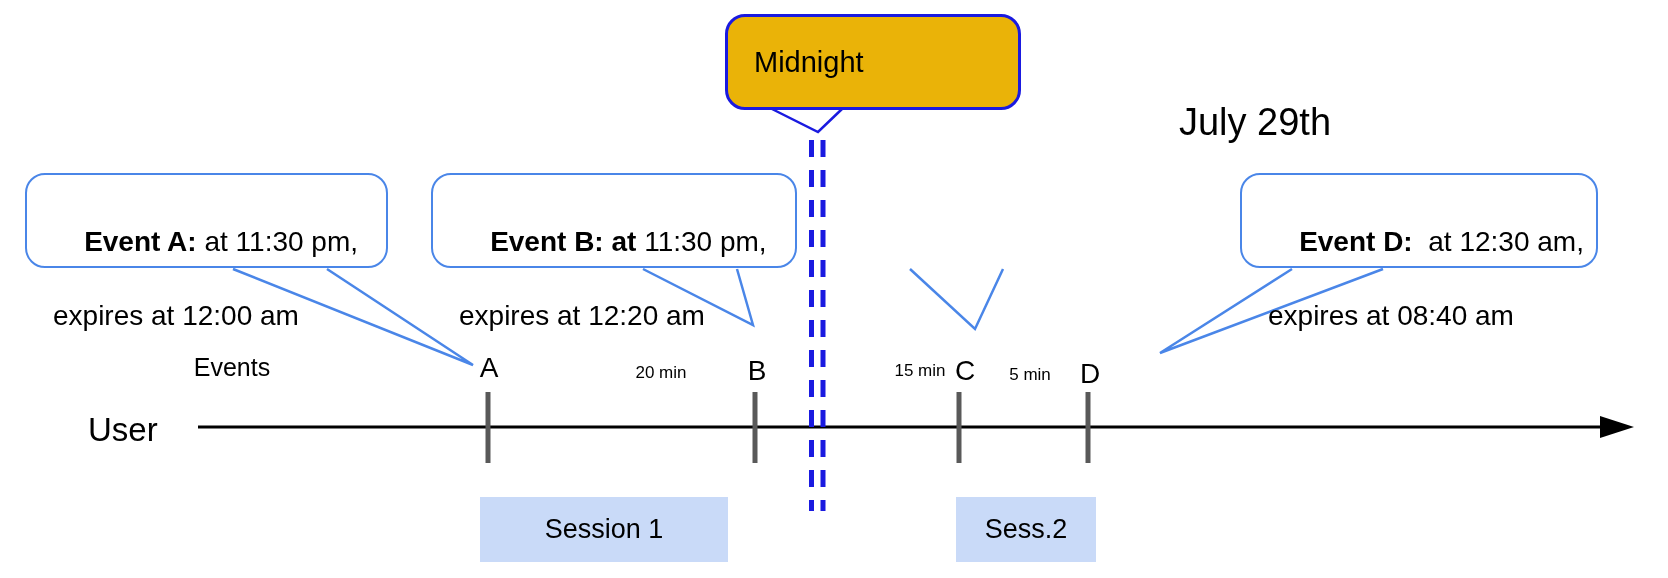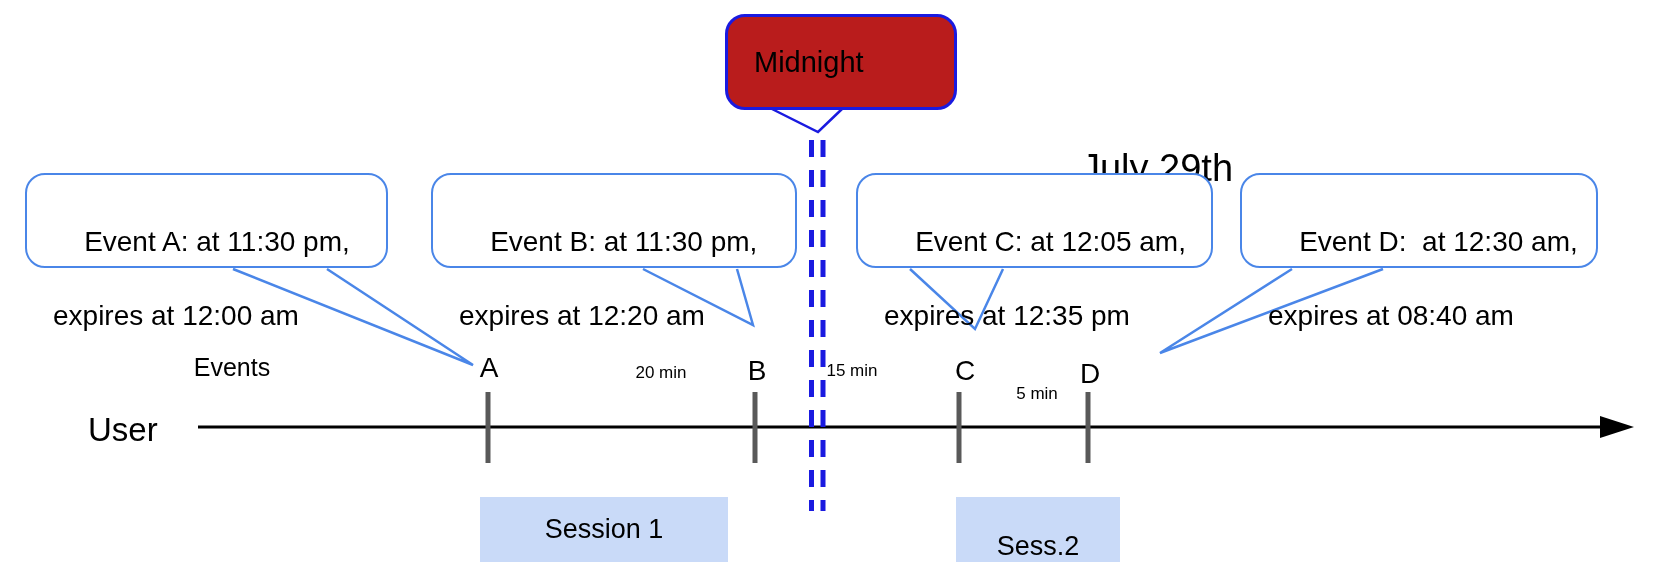--- a/index.html
+++ b/index.html
@@ -25,24 +25,24 @@
   .callout{
     position:absolute;top:173px;height:95px;
     background:#fff;
     border:2.5px solid var(--callout-border,#4a86e8);
     border-radius:20px;
     box-sizing:border-box;
     font-size:28px;line-height:37px;
     padding:11px 8px 0 26px;
     white-space:pre-wrap;
   }
-  .callout .b{font-weight:normal;}
+  .callout .b{font-weight:bold;}
   .bubble{
-    position:absolute;left:725px;top:14px;width:232px;height:96px;
-    background:#b91c1c;
+    position:absolute;left:725px;top:14px;width:296px;height:96px;
+    background:#eab308;
     border:3px solid var(--midnight-blue,#1a1ae0);
     border-radius:20px;
     box-sizing:border-box;
     display:flex;align-items:center;
     padding-left:26px;
     font-size:29px;
   }
   .small-label{
     position:absolute;transform:translateX(-50%);
     white-space:nowrap;
@@ -77,58 +77,54 @@
     <path class="tail" d="M643,269 L753,325 L737,269"></path>
     <path class="tail" d="M910,269 L975,329 L1003,269"></path>
     <path class="tail" d="M1292,269 L1160,353 L1383,269"></path>
 
     <line class="dash" x1="811.5" y1="140" x2="811.5" y2="511"></line>
     <line class="dash" x1="823" y1="140" x2="823" y2="511"></line>
 
     <path class="mid-tail" d="M772,109 L818,132 L842,109"></path>
   </svg>
 
-  <div class="date-title" style="left:1157px;margin-top:46px;">July 29th</div>
+  <div class="date-title" style="left:1255px;">July 29th</div>
 
   <div class="bubble">
     <span>Midnight</span>
   </div>
 
   <div class="callout" style="left:25px;width:363px;">
     <span class="b">Event A:</span><span> at 11:30 pm,</span>
     <div>expires at 12:00 am</div>
   </div>
 
   <div class="callout" style="left:431px;width:366px;">
     <span class="b">Event B: at</span><span> 11:30 pm,</span>
     <div>expires at 12:20 am</div>
   </div>
 
-  <div class="callout" style="left:856px;width:357px;">
-    <span class="b">Event C:</span><span> at 12:05 am,</span>
-    <div>expires at 12:35 pm</div>
-  </div>
 
   <div class="callout" style="left:1240px;width:358px;">
     <span class="b">Event D:</span><span>  at 12:30 am,</span>
     <div>expires at 08:40 am</div>
   </div>
 
   <div class="small-label lbl-events" style="left:232px;top:353px;">Events</div>
   <div class="lbl-user">User</div>
 
   <div class="small-label lbl-tick" style="left:489px;top:352px;">A</div>
   <div class="small-label lbl-tick" style="left:757px;top:355px;">B</div>
   <div class="small-label lbl-tick" style="left:965px;top:355px;">C</div>
   <div class="small-label lbl-tick" style="left:1090px;top:358px;">D</div>
 
   <div class="small-label lbl-gap" style="left:661px;top:363px;">20 min</div>
-  <div class="small-label lbl-gap" style="left:852px;top:361px;">15 min</div>
-  <div class="small-label lbl-gap" style="left:1030px;top:384px;margin-left:7px;">5 min</div>
+  <div class="small-label lbl-gap" style="left:920px;top:361px;">15 min</div>
+  <div class="small-label lbl-gap" style="left:1030px;top:365px;">5 min</div>
 
   <div class="session" style="left:480px;width:248px;">
     <span>Session 1</span>
   </div>
-  <div class="session" style="left:956px;width:164px;align-items:flex-end;">
+  <div class="session" style="left:956px;width:140px;">
     <span>Sess.2</span>
   </div>
 
 </div>
 
 </body></html>

